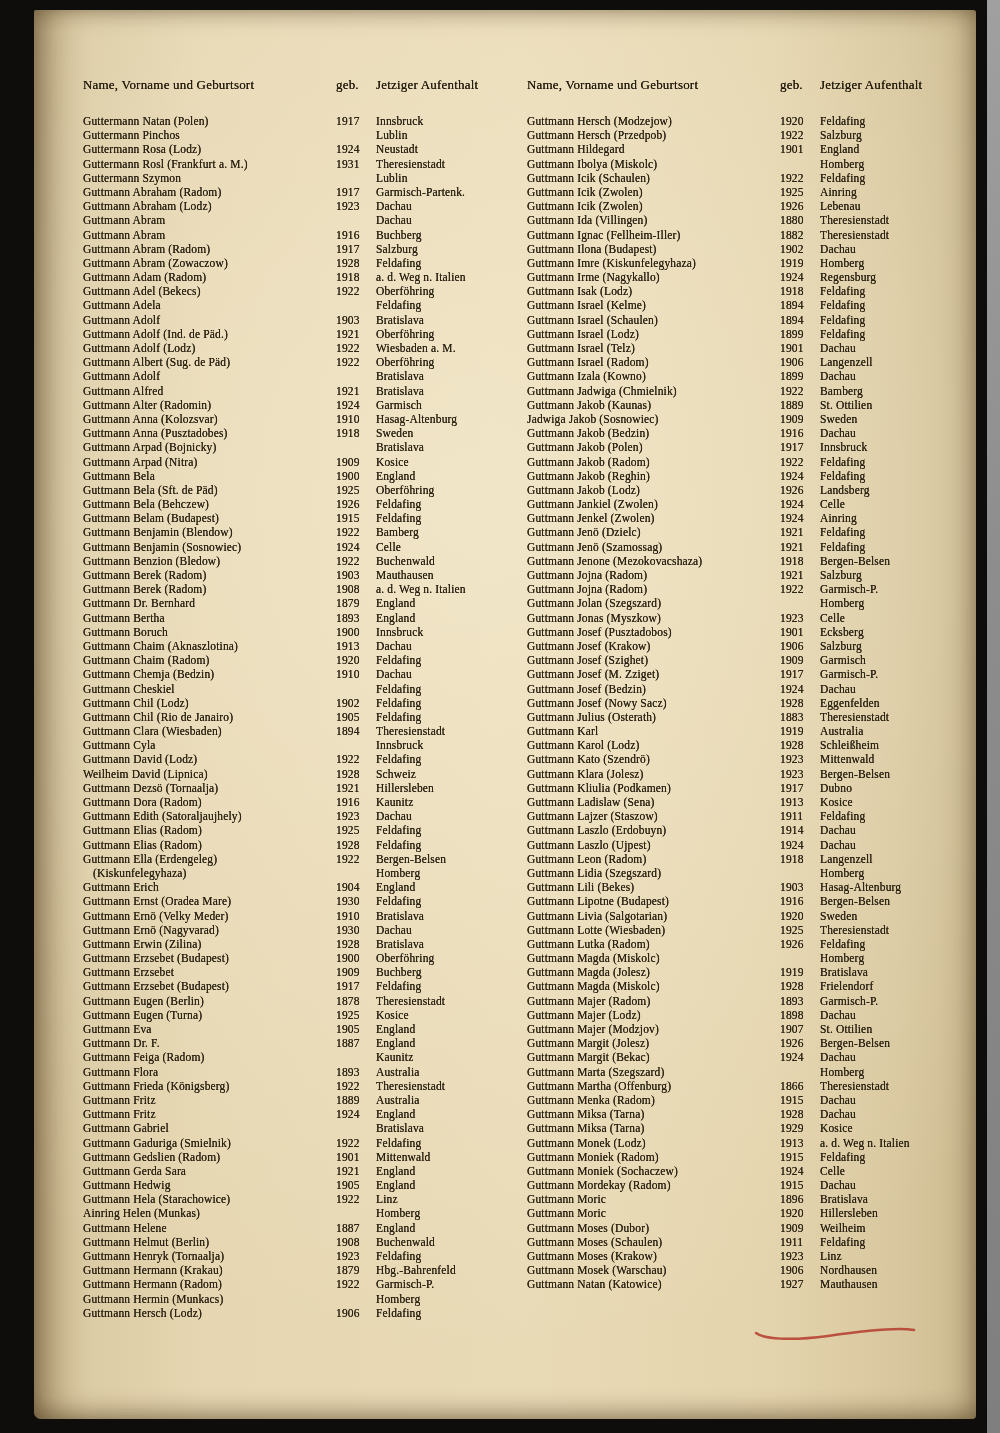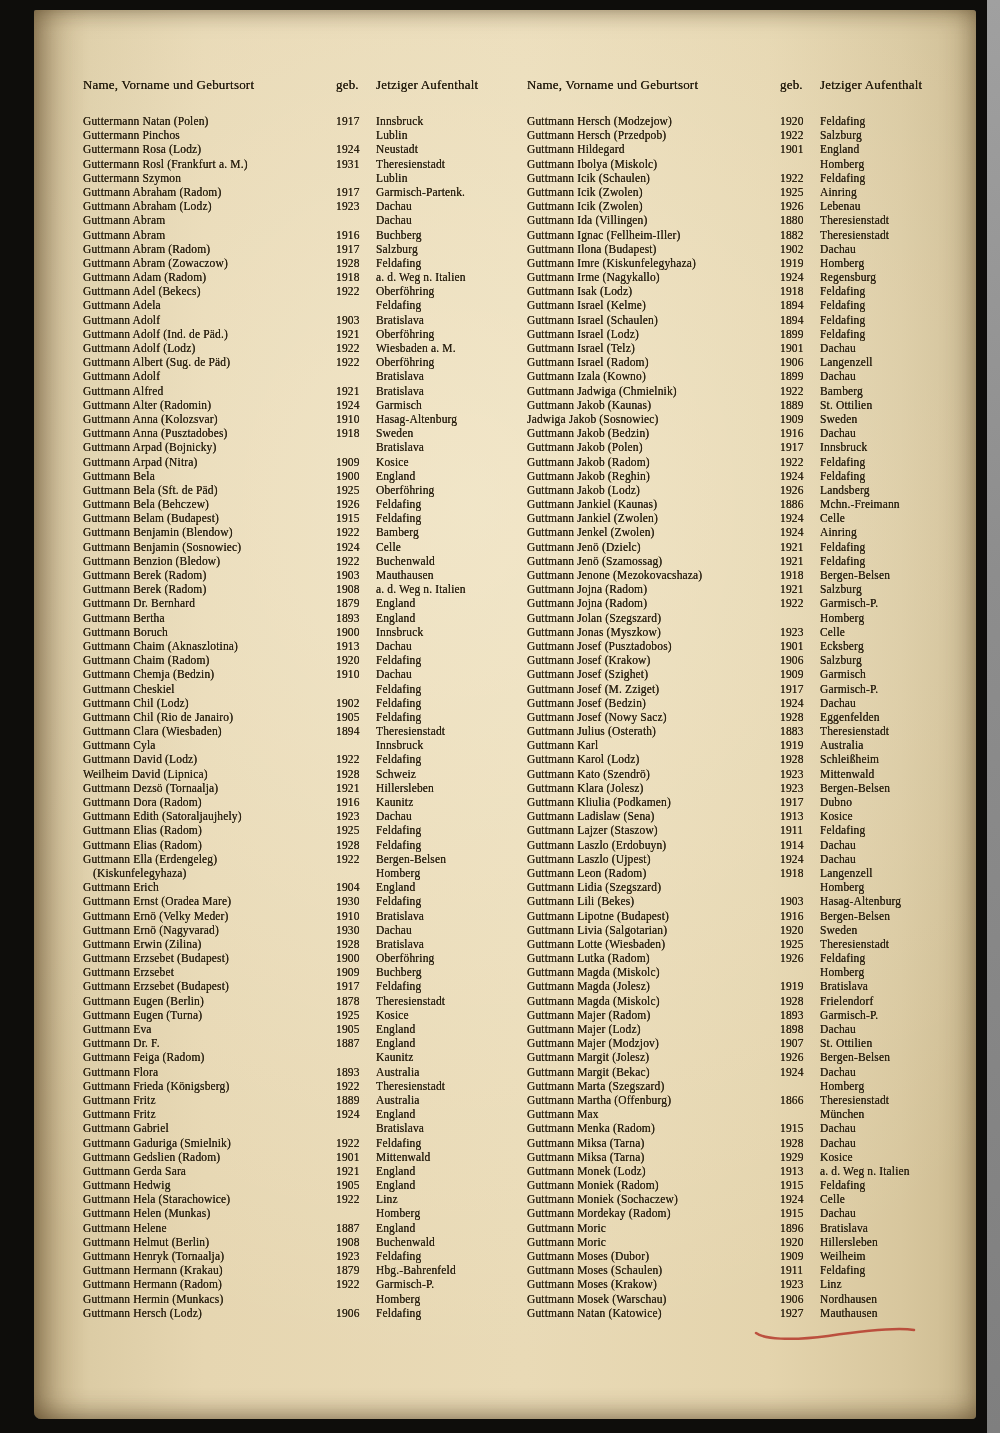--- a/index.html
+++ b/index.html
@@ -426,21 +426,21 @@
                 <span class="c-name">Guttmann Hedwig</span>
                 <span class="c-geb">1905</span>
                 <span class="c-ort">England</span>
               </div>
               <div class="row">
                 <span class="c-name">Guttmann Hela (Starachowice)</span>
                 <span class="c-geb">1922</span>
                 <span class="c-ort">Linz</span>
               </div>
               <div class="row">
-                <span class="c-name">Guttmann Helen (Munkas)</span>
+                <span class="c-name">Ainring Helen (Munkas)</span>
                 <span class="c-geb"></span>
                 <span class="c-ort">Homberg</span>
               </div>
               <div class="row">
                 <span class="c-name">Guttmann Helene</span>
                 <span class="c-geb">1887</span>
                 <span class="c-ort">England</span>
               </div>
               <div class="row">
                 <span class="c-name">Guttmann Helmut (Berlin)</span>
@@ -611,25 +611,20 @@
                 <span class="c-name">Guttmann Jakob (Reghin)</span>
                 <span class="c-geb">1924</span>
                 <span class="c-ort">Feldafing</span>
               </div>
               <div class="row">
                 <span class="c-name">Guttmann Jakob (Lodz)</span>
                 <span class="c-geb">1926</span>
                 <span class="c-ort">Landsberg</span>
               </div>
               <div class="row">
-                <span class="c-name">Guttmann Jankiel (Kaunas)</span>
-                <span class="c-geb">1886</span>
-                <span class="c-ort">Mchn.-Freimann</span>
-              </div>
-              <div class="row">
                 <span class="c-name">Guttmann Jankiel (Zwolen)</span>
                 <span class="c-geb">1924</span>
                 <span class="c-ort">Celle</span>
               </div>
               <div class="row">
                 <span class="c-name">Guttmann Jenkel (Zwolen)</span>
                 <span class="c-geb">1924</span>
                 <span class="c-ort">Ainring</span>
               </div>
               <div class="row">
@@ -824,25 +819,20 @@
               </div>
               <div class="row">
                 <span class="c-name">Guttmann Marta (Szegszard)</span>
                 <span class="c-geb"></span>
                 <span class="c-ort">Homberg</span>
               </div>
               <div class="row">
                 <span class="c-name">Guttmann Martha (Offenburg)</span>
                 <span class="c-geb">1866</span>
                 <span class="c-ort">Theresienstadt</span>
-              </div>
-              <div class="row">
-                <span class="c-name">Guttmann Max</span>
-                <span class="c-geb"></span>
-                <span class="c-ort">München</span>
               </div>
               <div class="row">
                 <span class="c-name">Guttmann Menka (Radom)</span>
                 <span class="c-geb">1915</span>
                 <span class="c-ort">Dachau</span>
               </div>
               <div class="row">
                 <span class="c-name">Guttmann Miksa (Tarna)</span>
                 <span class="c-geb">1928</span>
                 <span class="c-ort">Dachau</span>

